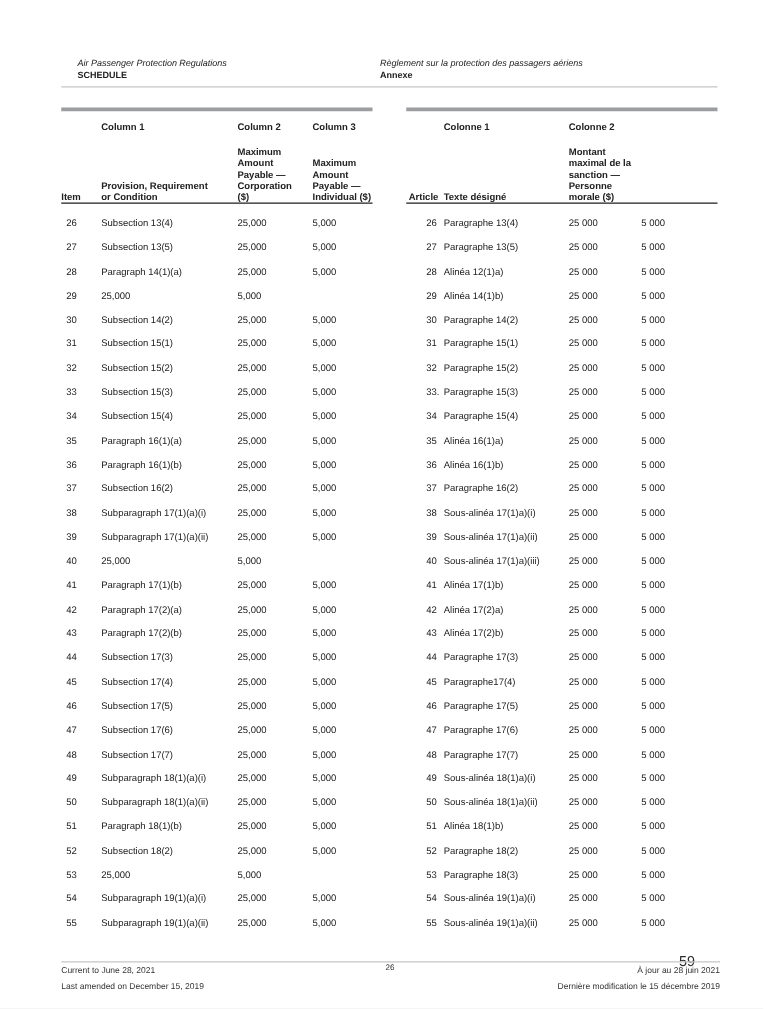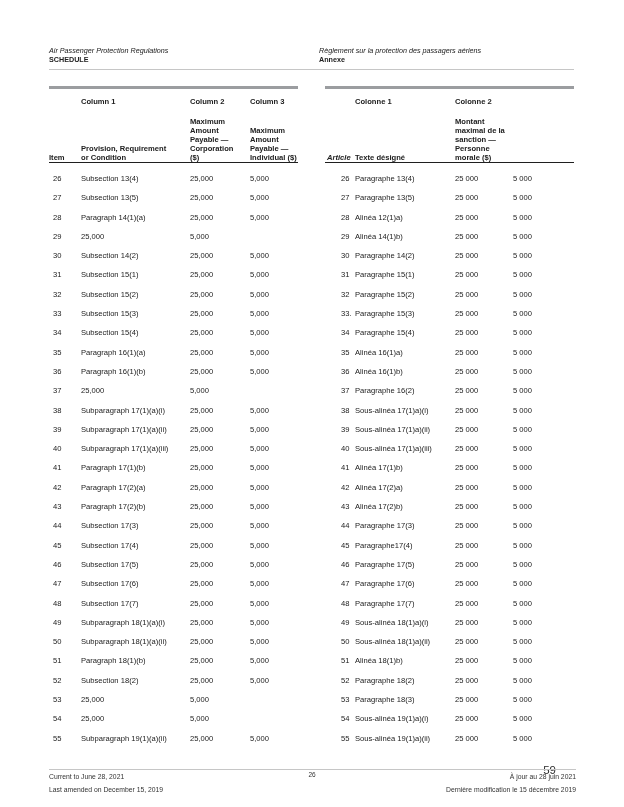--- a/index.html
+++ b/index.html
@@ -5,42 +5,42 @@
   html,body{margin:0;padding:0;background:#e8e8e8;}
   .page{
     position:relative;width:624px;height:807px;background:#ffffff;
     font-family:"Liberation Sans",sans-serif;color:#212121;overflow:hidden;
     margin:0 auto;
   }
   
   .runhead{position:absolute;top:46px;font-size:7.2px;line-height:9px;}
   .runhead .title{font-style:italic;}
   .runhead .sub{font-weight:bold;}
-  .rh-left{left:49px;}
-  .rh-right{left:319px;}
+  .rh-left{left:62px;}
+  .rh-right{left:304px;}
   .rule-top{position:absolute;left:49px;top:69px;width:525px;height:1px;background:#c6c6c6;}
 
   
   .tbl{position:absolute;top:86px;width:249px;}
   .tbl-en{left:49px;}
   .tbl-fr{left:325px;}
   .bar{height:3px;background:#9b9da0;}
   .thead{
     display:grid;height:74px;box-sizing:border-box;padding-top:8px;
     border-bottom:1.2px solid #1f1f1f;
     font-weight:bold;font-size:7.6px;line-height:9px;
   }
   .tbl-en .thead,.tbl-en .trow{grid-template-columns:32px 109px 60px 48px;}
   .tbl-fr .thead,.tbl-fr .trow{grid-template-columns:30px 100px 58px 61px;}
   .hc{display:flex;flex-direction:column;min-width:0;}
   .hc .bot{margin-top:auto;}
   .lim-prov{max-width:90px;}
   .lim-amt{max-width:52px;}
   .tbl-en .thead .hc-item{padding-left:0;}
-  .tbl-fr .thead .hc-item{padding-left:2px;font-style:italic;}
+  .tbl-fr .thead .hc-item{padding-left:2px;}
   .rows{padding-top:11px;}
   .trow{display:grid;height:19.3px;font-size:7.6px;line-height:9px;}
   .trow span{display:block;min-width:0;}
   .tbl-en .trow .c-item{padding-left:4px;}
   .tbl-fr .trow .c-item{padding-left:16px;}
 
   
   .pagenum{position:absolute;top:764px;right:68px;font-size:11.5px;color:#2a2a2a;}
   .rule-bottom{position:absolute;left:49px;top:769px;width:527px;height:1px;background:#c6c6c6;}
   .foot{position:absolute;font-size:6.8px;line-height:8px;color:#333;}
@@ -145,38 +145,38 @@
           <span class="c-ind">5,000</span>
         </div>
         <div class="trow">
           <span class="c-item">36</span>
           <span class="c-prov">Paragraph 16(1)(b)</span>
           <span class="c-corp">25,000</span>
           <span class="c-ind">5,000</span>
         </div>
         <div class="trow">
           <span class="c-item">37</span>
+          <span class="c-prov">Subsection 16(2)</span>
           <span class="c-corp">25,000</span>
           <span class="c-ind">5,000</span>
         </div>
         <div class="trow">
           <span class="c-item">38</span>
           <span class="c-prov">Subparagraph 17(1)(a)(i)</span>
           <span class="c-corp">25,000</span>
           <span class="c-ind">5,000</span>
         </div>
         <div class="trow">
           <span class="c-item">39</span>
           <span class="c-prov">Subparagraph 17(1)(a)(ii)</span>
           <span class="c-corp">25,000</span>
           <span class="c-ind">5,000</span>
         </div>
         <div class="trow">
           <span class="c-item">40</span>
-          <span class="c-prov">Subparagraph 17(1)(a)(iii)</span>
           <span class="c-corp">25,000</span>
           <span class="c-ind">5,000</span>
         </div>
         <div class="trow">
           <span class="c-item">41</span>
           <span class="c-prov">Paragraph 17(1)(b)</span>
           <span class="c-corp">25,000</span>
           <span class="c-ind">5,000</span>
         </div>
         <div class="trow">
@@ -245,20 +245,21 @@
           <span class="c-corp">25,000</span>
           <span class="c-ind">5,000</span>
         </div>
         <div class="trow">
           <span class="c-item">53</span>
           <span class="c-corp">25,000</span>
           <span class="c-ind">5,000</span>
         </div>
         <div class="trow">
           <span class="c-item">54</span>
+          <span class="c-prov">Subparagraph 19(1)(a)(i)</span>
           <span class="c-corp">25,000</span>
           <span class="c-ind">5,000</span>
         </div>
         <div class="trow">
           <span class="c-item">55</span>
           <span class="c-prov">Subparagraph 19(1)(a)(ii)</span>
           <span class="c-corp">25,000</span>
           <span class="c-ind">5,000</span>
         </div>
       </div>

